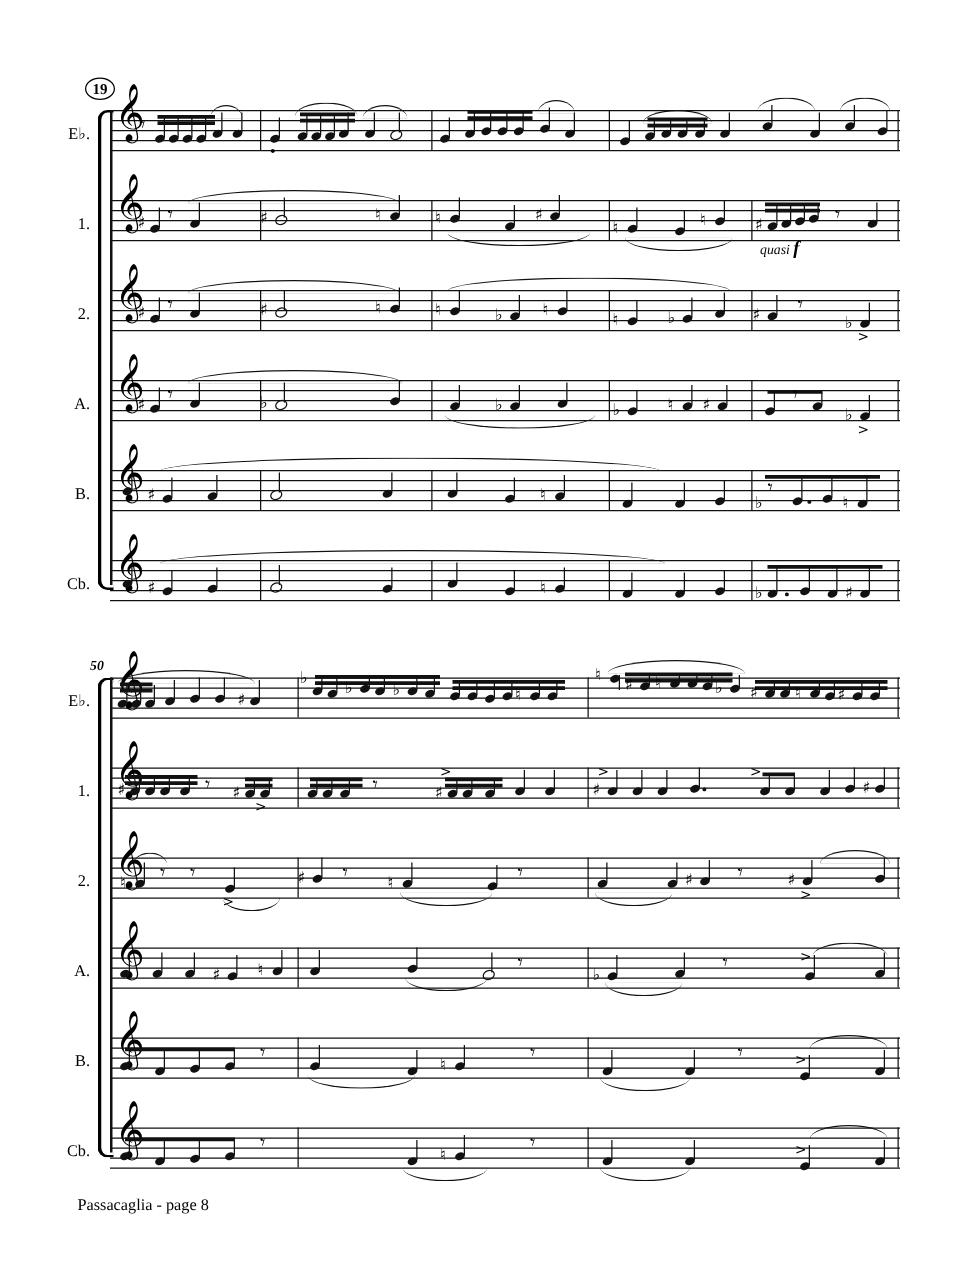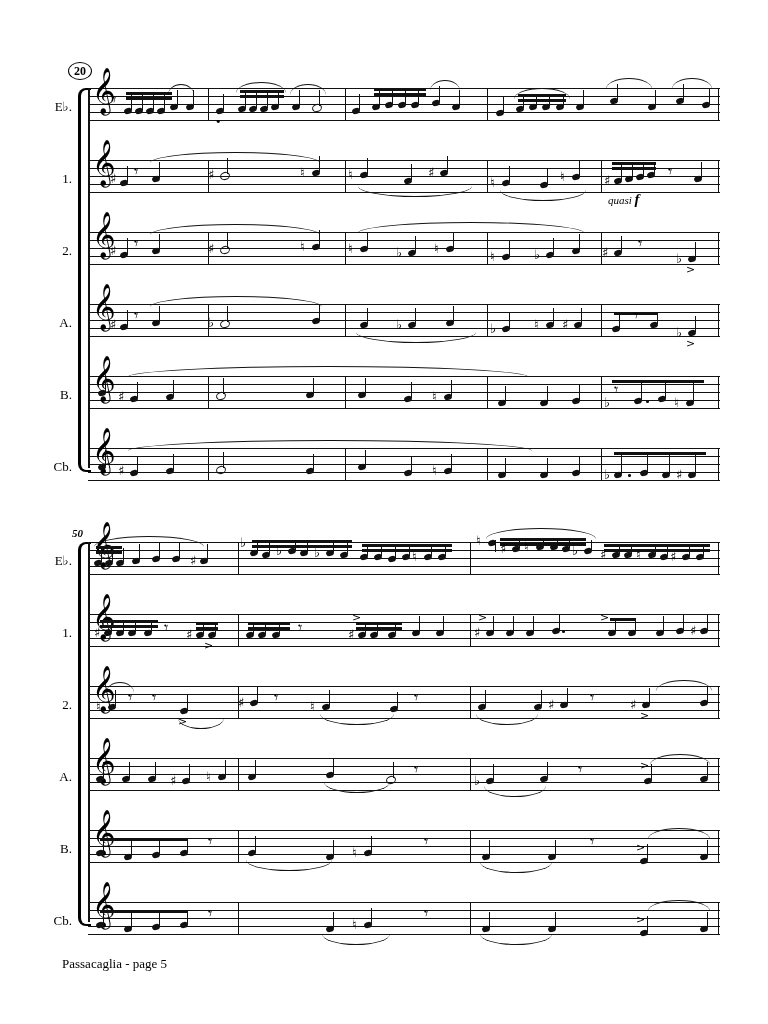--- a/index.html
+++ b/index.html
@@ -208,21 +208,21 @@
     color: #000;
   }
 </style>
 </head>
 <body>
 
 <div class="page">
 
   <div class="system" id="system-1">
 
-    <div class="rehearsal" style="left:68px; top:2px;">20</div>
+    <div class="rehearsal" style="left:68px; top:2px;">19</div>
 
     <div class="brace" style="top:28px; height:380px;"></div>
     <div class="sysbar" style="top:28px; height:380px;"></div>
 
     <div class="instr-label" style="top:40px;">E♭.</div>
     <div class="stave" style="top:28px;">
       <div class="line l0"></div>
         <div class="line l1"></div>
         <div class="line l2"></div>
         <div class="line l3"></div>
@@ -1005,14 +1005,14 @@
     <div class="note" style="left:548px; top:398px;"></div>
       <div class="stem" style="left:555px; top:384px; height:16px;"></div>
     <div class="accent" style="left:636px; top:386px;">&gt;</div>
     <div class="note" style="left:640px; top:402px;"></div>
       <div class="stem" style="left:647px; top:388px; height:16px;"></div>
     <div class="slur" style="left:648px; top:372px; width:62px;"></div>
     <div class="note" style="left:700px; top:398px;"></div>
       <div class="stem" style="left:707px; top:384px; height:16px;"></div>
   </div>
 
-  <div class="footer">Passacaglia - page 5</div>
+  <div class="footer">Passacaglia - page 8</div>
 </div>
 
 </body></html>

